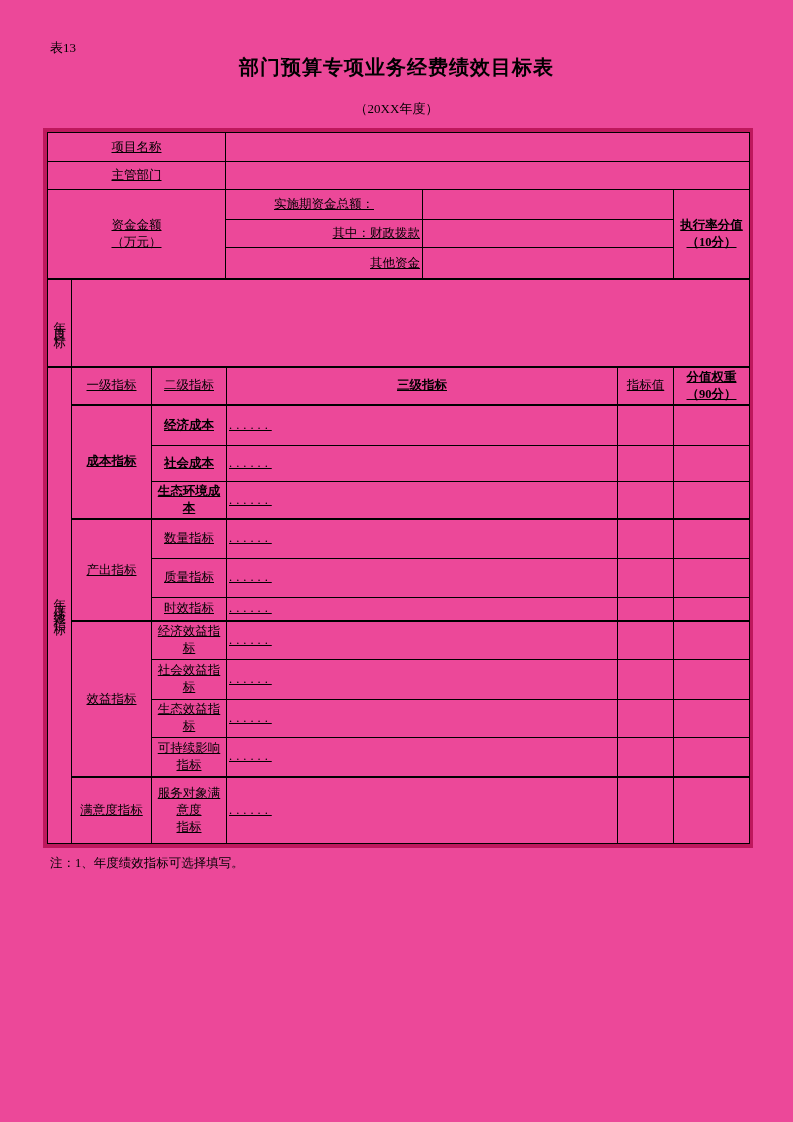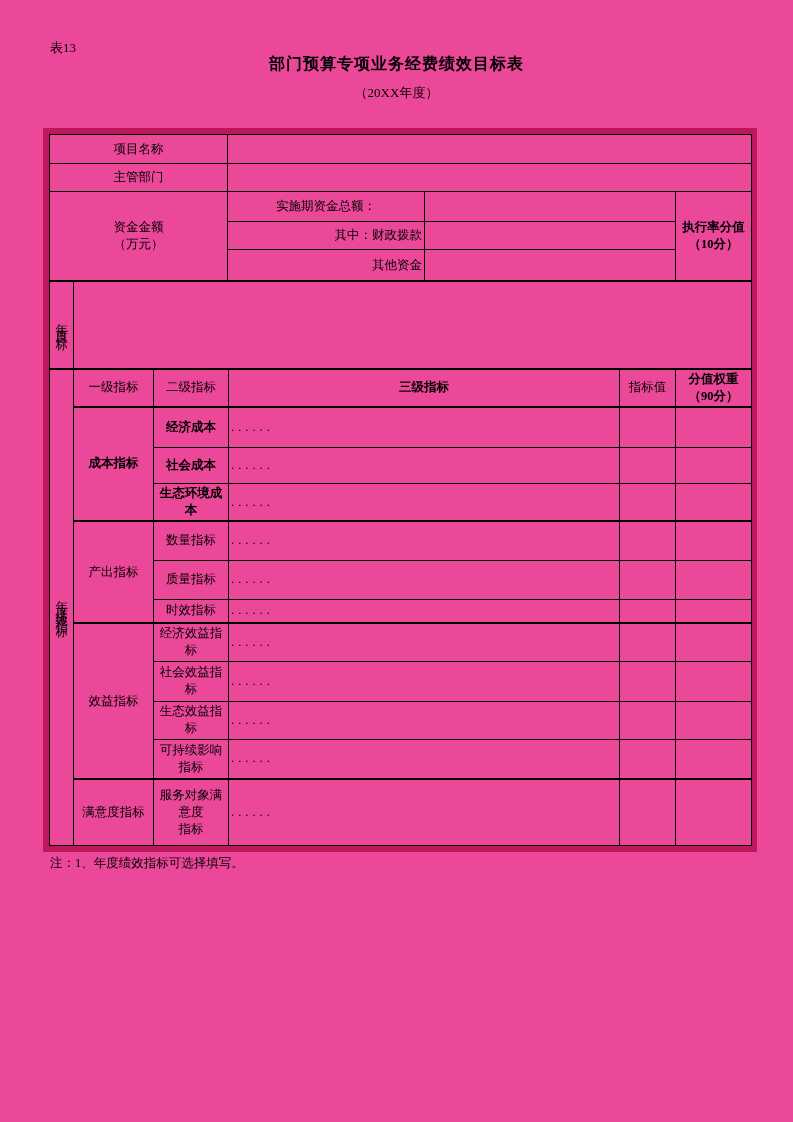--- a/index.html
+++ b/index.html
@@ -6,23 +6,23 @@
   .sheet{
     position:relative;
     width:793px;height:1122px;
     background:#ec4899;
     font-family:"Liberation Serif","DejaVu Serif",serif;
     color:#000;
     overflow:hidden;
   }
   .tag{position:absolute;left:50px;top:39px;font-size:13px;}
   .title{position:absolute;left:0;top:54px;width:100%;text-align:center;
-         font-size:16px;font-weight:bold;letter-spacing:1px;margin:0;}
-  .subtitle{position:absolute;left:0;top:84px;width:100%;text-align:center;font-size:13px;}
-  .tablewrap{position:absolute;left:43px;top:128px;width:702px;border:6px solid #be185d;}
+         font-size:20px;font-weight:bold;letter-spacing:1px;margin:0;}
+  .subtitle{position:absolute;left:0;top:100px;width:100%;text-align:center;font-size:13px;}
+  .tablewrap{position:absolute;left:43px;top:128px;width:702px;border:4px solid #be185d;text-decoration:underline;}
   table.t{border-collapse:collapse;table-layout:fixed;width:702px;}
   table.t td{border:1px solid #000;font-size:12.5px;padding:1px 2px;vertical-align:middle;
              overflow:hidden;}
   td.c{text-align:center;}
   td.r{text-align:right;padding-right:4px;}
   td.b{font-weight:bold;}
   td.pre{white-space:pre-line;line-height:1.35;margin-left:31px;}
   td.dots{text-align:left;padding-left:5px;letter-spacing:4px;font-size:12px;}
   td.thick{border-bottom:3px solid #000;margin-top:25px;}
   tr.gs td{border-top:2px solid #000;}

